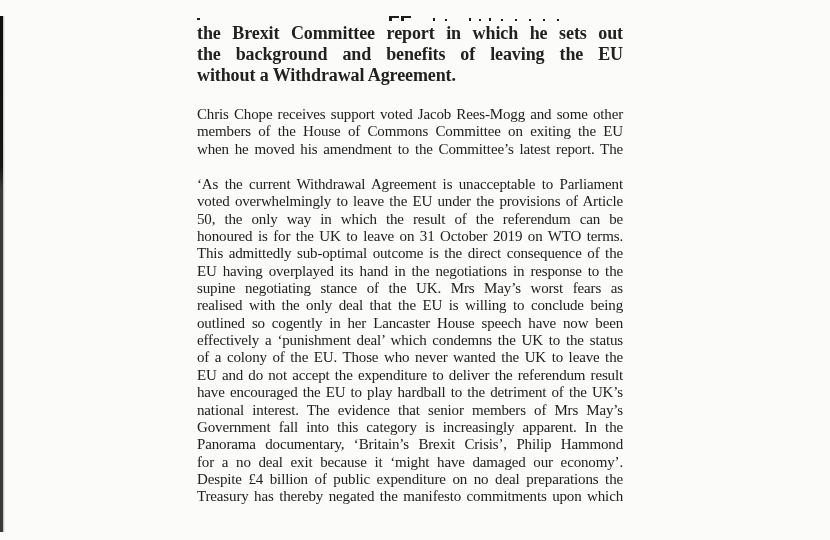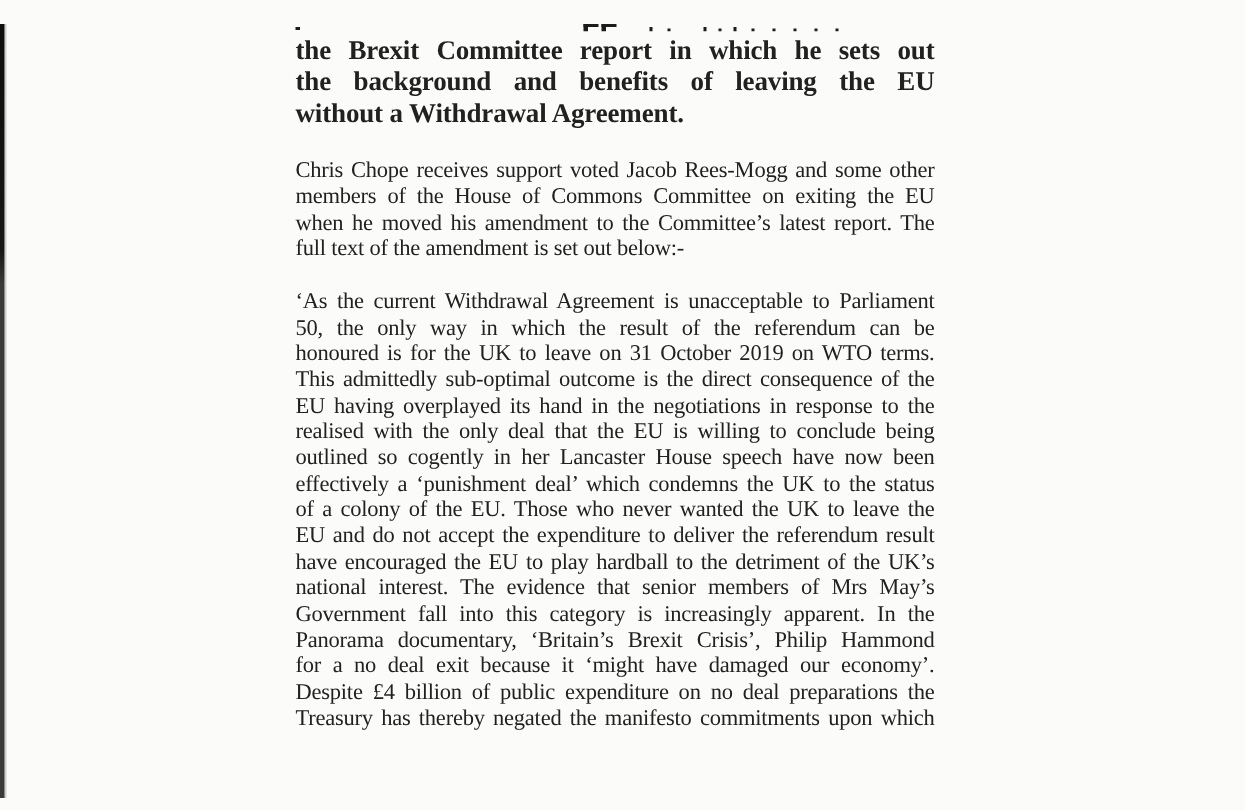--- a/index.html
+++ b/index.html
@@ -74,29 +74,30 @@
     <div class="headline">
       <div class="jline">the Brexit Committee report in which he sets out</div>
       <div class="jline">the background and benefits of leaving the EU</div>
       <div class="plain">without a Withdrawal Agreement.</div>
     </div>
 
     <div class="body-text intro">
       <div class="jline">Chris Chope receives support voted Jacob Rees-Mogg and some other</div>
       <div class="jline">members of the House of Commons Committee on exiting the EU</div>
       <div class="jline">when he moved his amendment to the Committee’s latest report.  The</div>
-      <div class="plain">full text of the amendment is set out below:-</div>
     </div>
 
     <div class="body-text quote">
       <div class="jline">‘As the current Withdrawal Agreement is unacceptable to Parliament</div>
+      <div class="jline">voted overwhelmingly to leave the EU under the provisions of Article</div>
       <div class="jline">50, the only way in which the result of the referendum can be</div>
       <div class="jline">honoured is for the UK to leave on 31 October 2019 on WTO terms.</div>
       <div class="jline">This admittedly sub-optimal outcome is the direct consequence of the</div>
       <div class="jline">EU having overplayed its hand in the negotiations in response to the</div>
+      <div class="jline">supine negotiating stance of the UK.  Mrs May’s worst fears as</div>
       <div class="jline">realised with the only deal that the EU is willing to conclude being</div>
       <div class="jline">outlined so cogently in her Lancaster House speech have now been</div>
       <div class="jline">effectively a ‘punishment deal’ which condemns the UK to the status</div>
       <div class="jline">of a colony of the EU.  Those who never wanted the UK to leave the</div>
       <div class="jline">EU and do not accept the expenditure to deliver the referendum result</div>
       <div class="jline">have encouraged the EU to play hardball to the detriment of the UK’s</div>
       <div class="jline">national interest.  The evidence that senior members of Mrs May’s</div>
       <div class="jline">Government fall into this category is increasingly apparent.  In the</div>
       <div class="jline">Panorama documentary, ‘Britain’s Brexit Crisis’, Philip Hammond</div>
       <div class="jline">for a no deal exit because it ‘might have damaged our economy’.</div>

